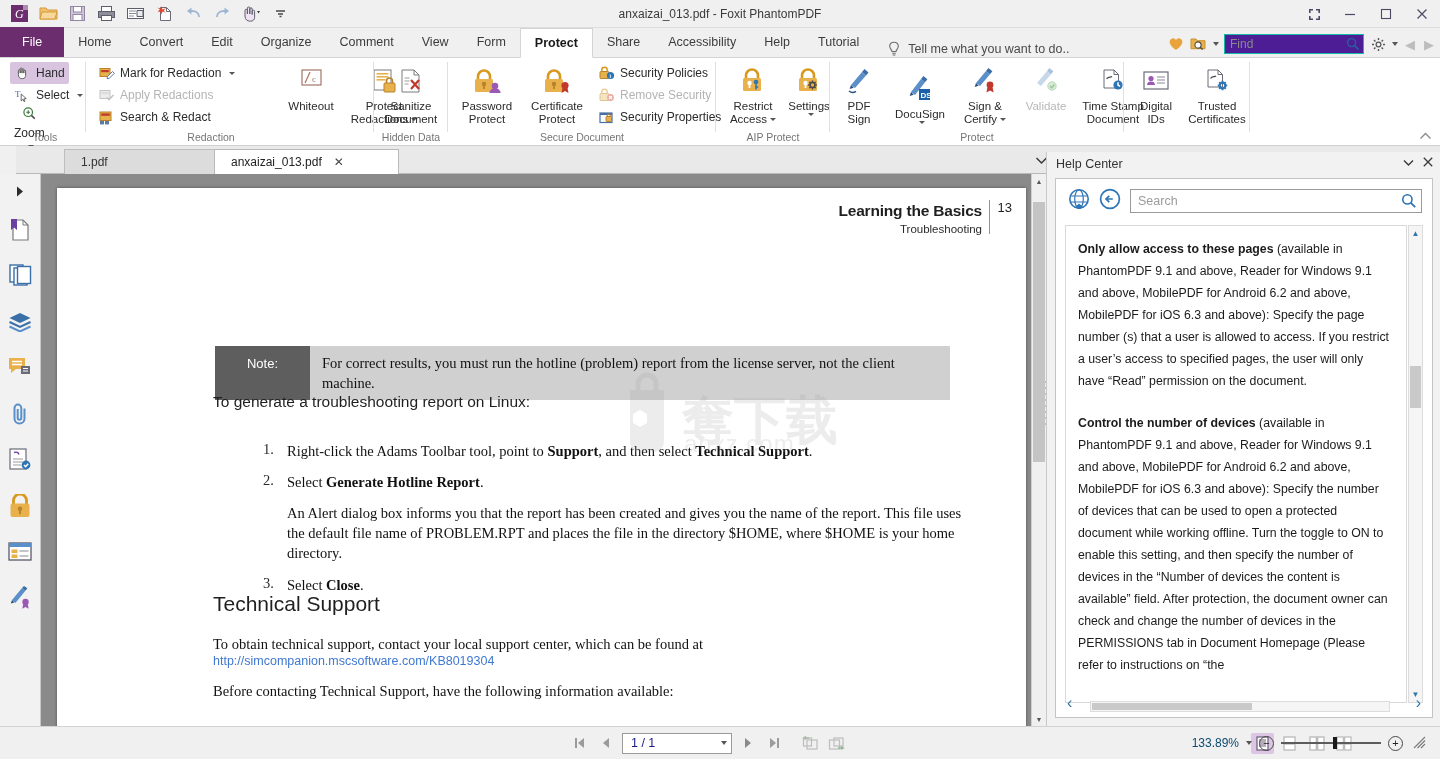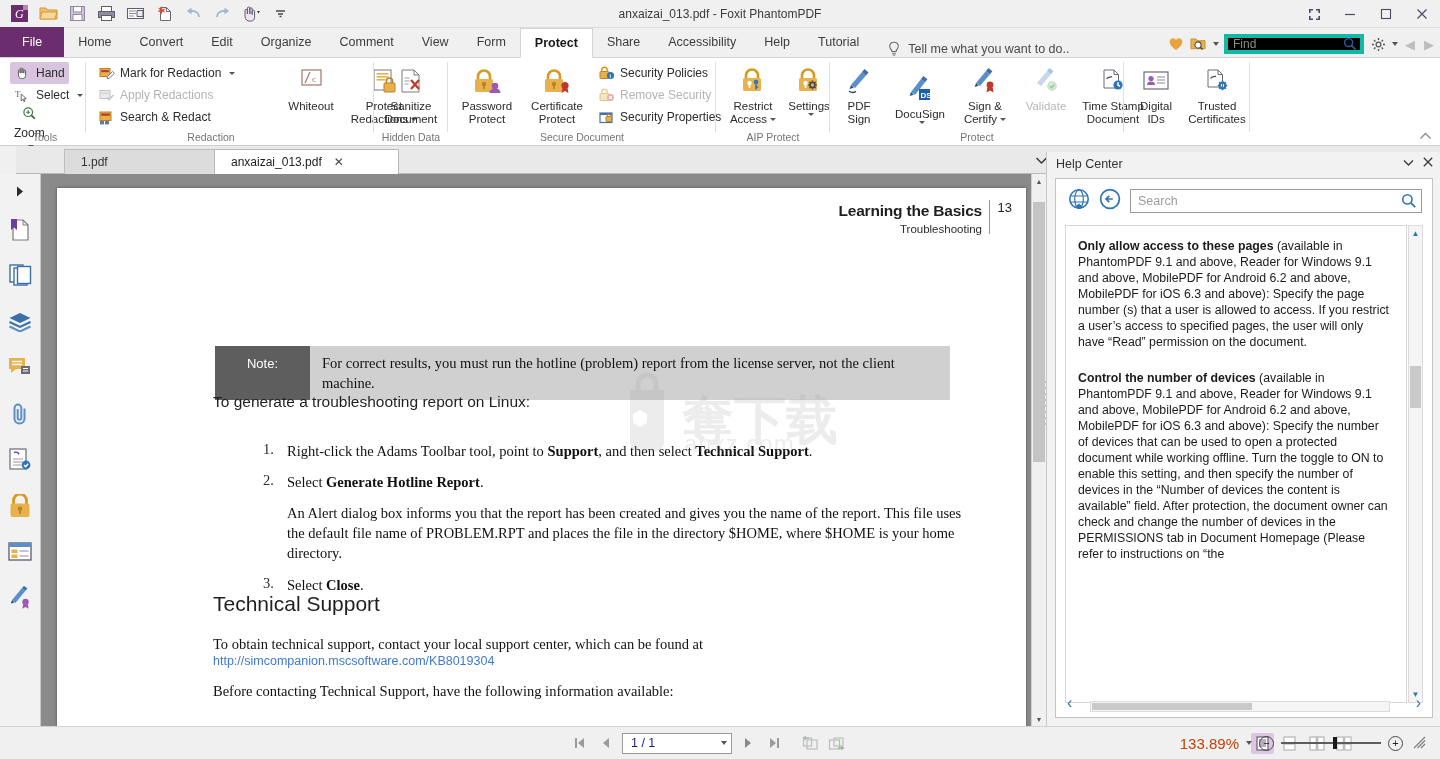--- a/index.html
+++ b/index.html
@@ -51,21 +51,21 @@
     margin-bottom:-1px; font-weight:bold; color:#1a1a1a; position:relative; z-index:3;
   }
   .tellme {
     display:flex; align-items:center; gap:7px; margin-left:14px;
     font-size:12.5px; color:#4a4a4a;
   }
   .tb-right {
     position:absolute; right:4px; bottom:3px; display:flex; align-items:center; gap:5px;
   }
   .findbox {
-    width:140px; height:20px; border:4px solid #14b8a6; background:#000000;
+    width:140px; height:20px; border:1px solid #14b8a6; background:#4c1d95;
     display:flex; align-items:center; padding:0 3px 0 5px; font-size:12px; color:#8a8a8a;
   }
   .findbox span { flex:1; }
   .mini-ic { width:18px; height:18px; display:flex; align-items:center; justify-content:center;}
   .caret-dn { width:0;height:0;border-left:3.5px solid transparent;border-right:3.5px solid transparent;border-top:4px solid #555; }
   .arrow-nav { font-size:13px; color:#bdbdbd; padding:0 2px; }
 
   
   .ribbon {
     position:absolute; top:58px; left:0; width:1440px; height:88px;
@@ -178,21 +178,21 @@
     flex:1; height:24px; border:1px solid #9a9a9a; background:#fff;
     display:flex; align-items:center; justify-content:space-between; padding:0 4px 0 7px;
     font-size:12.5px; color:#9b9b9b;
   }
   .help-body {
     position:absolute; top:46px; left:9px; width:342px; height:478px;
     border:1px solid #d8d8d8; overflow:hidden; background:#fff;
   }
   .help-scroll { padding:12px 14px 0 12px; }
   .help-para {
-    font-size:12.3px; line-height:16px; color:#1b1b1b; margin-bottom:20px;
+    font-size:12.3px; line-height:22px; color:#1b1b1b; margin-bottom:20px;
     font-family:"Liberation Sans", sans-serif;
   }
   .help-para b { font-weight:bold; }
   .help-vscroll { position:absolute; right:9px; top:46px; width:15px; height:478px; background:#f5f5f5; border:1px solid #dcdcdc;}
   .hvs-thumb { position:absolute; left:1px; top:140px; width:11px; height:42px; background:#c9c9c9; }
   .hvs-arr { position:absolute; left:0; width:13px; height:15px; display:flex;align-items:center;justify-content:center;font-size:8px;color:#3178a8;}
   .help-nav {
     position:absolute; bottom:2px; left:1px; width:374px; height:24px;
     display:flex; align-items:center; justify-content:space-between; padding:0 10px;
     font-size:16px; color:#3178a8;
@@ -210,21 +210,21 @@
   .pg-input {
     width:110px; height:21px; border:1px solid #9a9a9a; background:#fff;
     display:flex; align-items:center; justify-content:space-between; padding:0 4px 0 8px;
     font-size:12.5px; color:#1a1a8a;
   }
   .sb-ic { width:20px; height:20px; display:flex; align-items:center; justify-content:center; color:#8a8a8a; }
   .viewmodes { position:absolute; right:85px; display:flex; align-items:center; gap:4px;}
   .vm { width:23px; height:21px; display:flex; align-items:center; justify-content:center; border-radius:2px;}
   .vm.sel { background:#dcc6e4; }
   .zoomctl { position:absolute; right:10px; display:flex; align-items:center; gap:7px; }
-  .zoom-val { font-size:15px; color:#c2410c; }
+  .zoom-val { font-size:12px; color:#0c4a6e; }
   .zslider { position:relative; width:100px; height:14px; display:flex; align-items:center;}
   .zslider .track { position:absolute; left:0; right:0; height:2px; background:#5c5c5c;}
   .zslider .knob { position:absolute; left:52px; width:4px; height:12px; background:#1a1a1a;}
   .circ { width:15px;height:15px;border:1px solid #4a4a4a;border-radius:50%;display:flex;align-items:center;justify-content:center;font-size:11px;color:#222;line-height:1;}
 </style>
 </head>
 <body>
 
 <div id="app">
 

